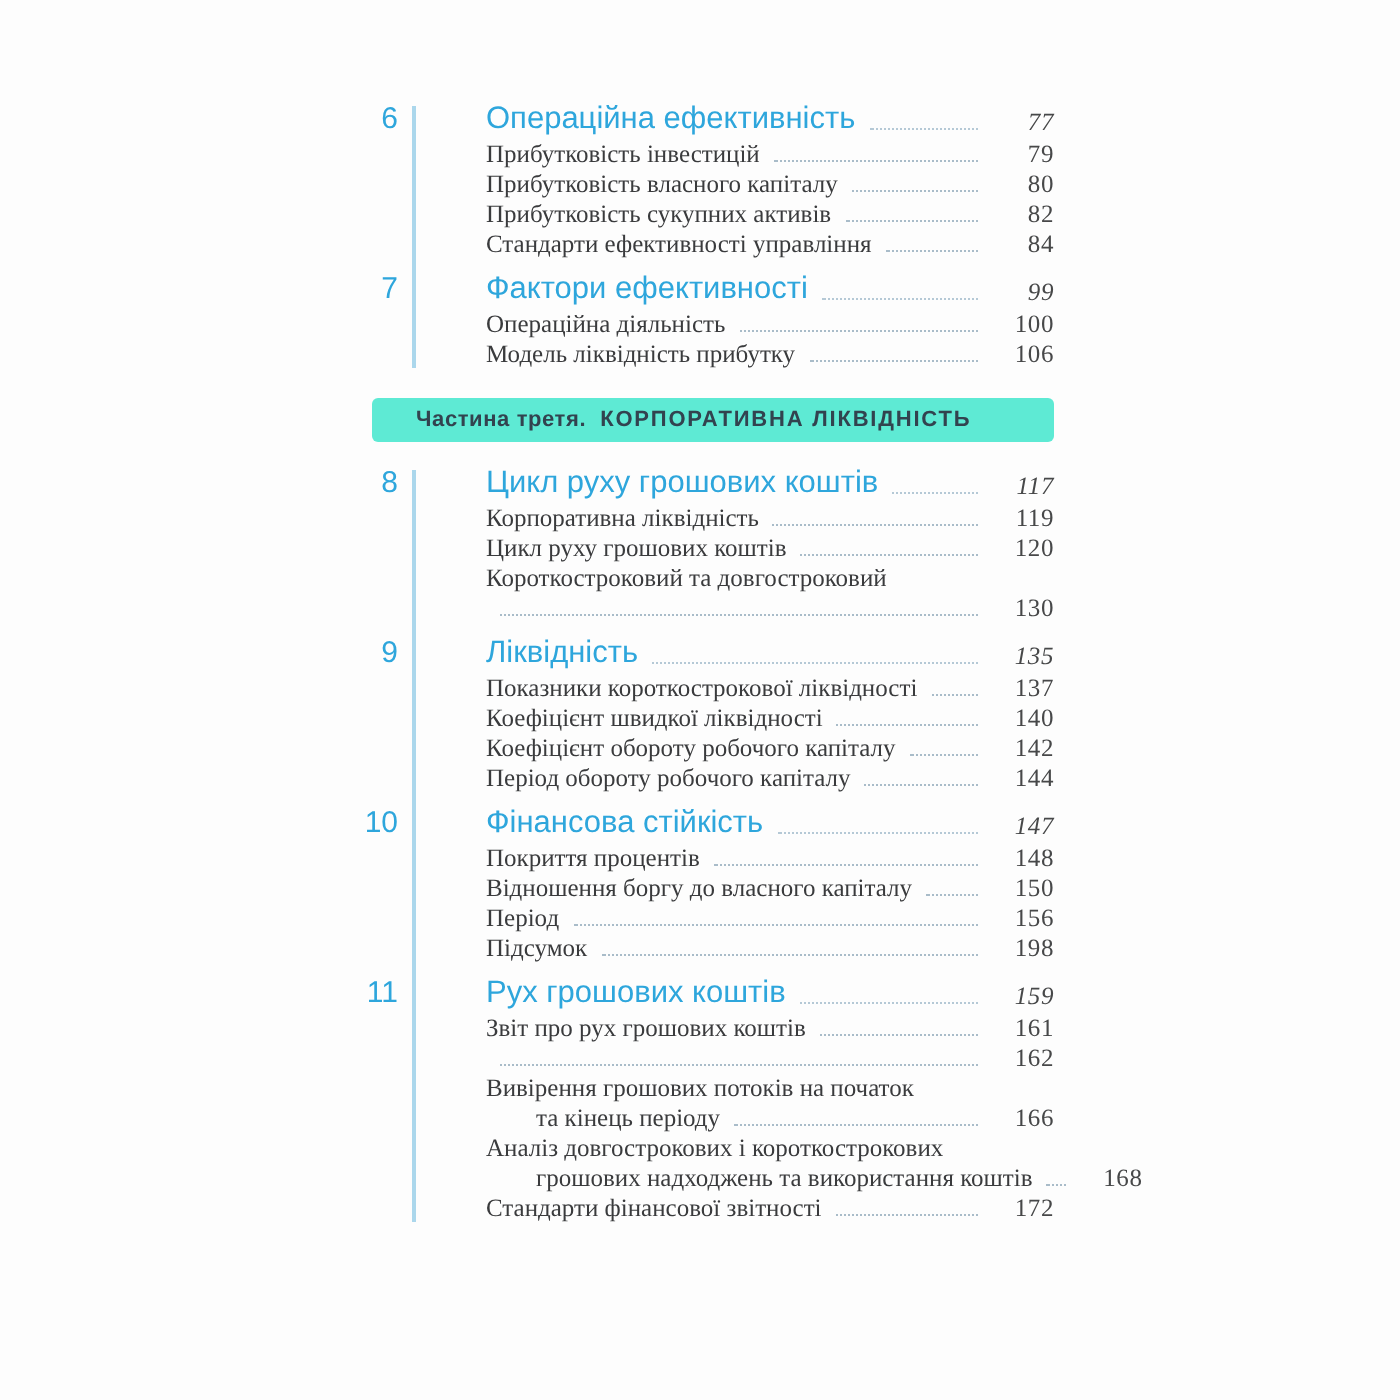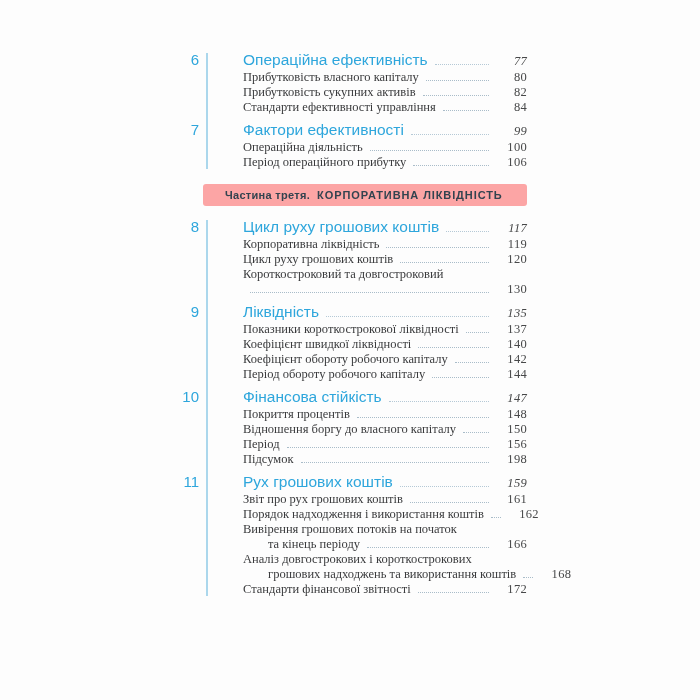--- a/index.html
+++ b/index.html
@@ -79,23 +79,23 @@
     width: 32px;
     text-align: right;
     font-family: "Liberation Serif", serif;
     font-size: 12.5px;
     line-height: 15px;
     color: #474849;
     letter-spacing: 0.3px;
   }
   .title-row .page { line-height: 18px; font-style: italic; }
   .part-band {
-    margin: 14px 0 11px 24px;
+    margin: 14px 0 11px 7px;
     height: 22px;
-    background: #fca5a5;
+    background: #5eead4;
     border-radius: 3px;
     display: flex;
     align-items: center;
     padding-left: 22px;
     box-sizing: border-box;
   }
   .part-label {
     font-size: 11px;
     font-weight: bold;
     color: #32434f;
@@ -119,20 +119,25 @@
 
     <section class="chapter">
       <div class="num">6</div>
       <div class="content">
         <div class="row title-row">
           <span class="title">Операційна ефективність</span>
           <span class="dots"></span>
           <span class="page">77</span>
         </div>
         <div class="row item">
+          <span class="label">Прибутковість інвестицій</span>
+          <span class="dots"></span>
+          <span class="page">79</span>
+        </div>
+        <div class="row item">
           <span class="label">Прибутковість власного капіталу</span>
           <span class="dots"></span>
           <span class="page">80</span>
         </div>
         <div class="row item">
           <span class="label">Прибутковість сукупних активів</span>
           <span class="dots"></span>
           <span class="page">82</span>
         </div>
         <div class="row item">
@@ -150,21 +155,21 @@
           <span class="title">Фактори ефективності</span>
           <span class="dots"></span>
           <span class="page">99</span>
         </div>
         <div class="row item">
           <span class="label">Операційна діяльність</span>
           <span class="dots"></span>
           <span class="page">100</span>
         </div>
         <div class="row item">
-          <span class="label">Період операційного прибутку</span>
+          <span class="label">Модель ліквідність прибутку</span>
           <span class="dots"></span>
           <span class="page">106</span>
         </div>
       </div>
     </section>
   </div>
 
   <div class="part-band">
     <span class="part-label">Частина третя.</span>
     <span class="part-title">КОРПОРАТИВНА ЛІКВІДНІСТЬ</span>
@@ -272,21 +277,20 @@
           <span class="title">Рух грошових коштів</span>
           <span class="dots"></span>
           <span class="page">159</span>
         </div>
         <div class="row item">
           <span class="label">Звіт про рух грошових коштів</span>
           <span class="dots"></span>
           <span class="page">161</span>
         </div>
         <div class="row item">
-          <span class="label">Порядок надходження і використання коштів</span>
           <span class="dots"></span>
           <span class="page">162</span>
         </div>
         <div class="item2">
           <div class="row">
             <span class="label">Вивірення грошових потоків на початок</span>
           </div>
           <div class="row">
             <span class="label indent">та кінець періоду</span>
             <span class="dots"></span>

